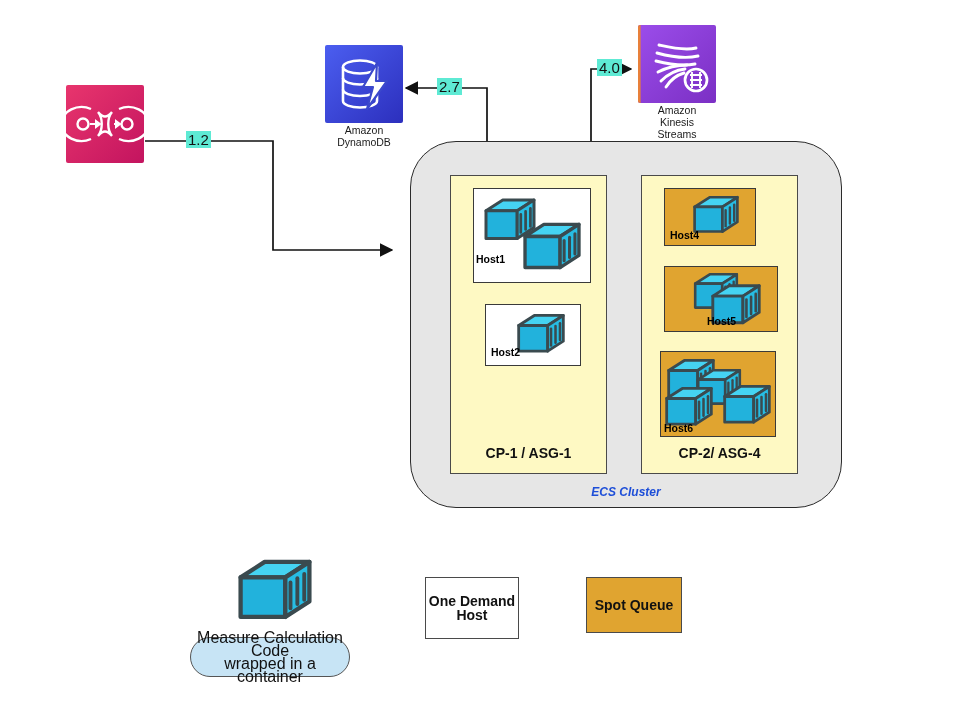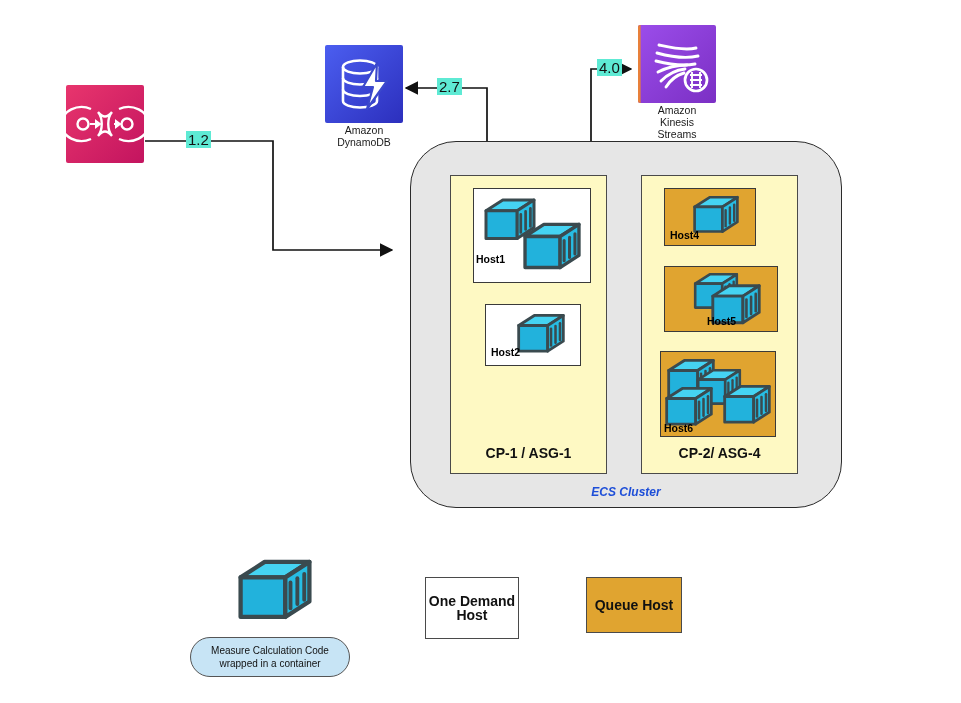--- a/index.html
+++ b/index.html
@@ -111,21 +111,21 @@
 
   .legend-caption {
     position: absolute;
     background: #c7e4f5;
     border: 1.3px solid #555;
     border-radius: 24px;
     display: flex;
     align-items: center;
     justify-content: center;
     text-align: center;
-    font-size: 10px;
+    font-size: 16px;
     line-height: 13px;
     color: #111;
     font-family: "Liberation Sans", sans-serif;
     white-space: pre-line;
   }
 
   svg { display: block; }
 </style>
 </head>
 <body>
@@ -304,15 +304,15 @@
   <svg class="abs" style="left:232px; top:552px;" width="86" height="80" viewBox="0 0 100 86">
       <use href="#containerGlyph"></use>
     </svg>
 
   <div class="legend-caption" style="left:190px; top:637px; width:158px; height:38px;">Measure Calculation Code
 wrapped in a container</div>
 
   <div class="legend-box ondemand" style="left:425px; top:577px; width:94px; height:62px;">One Demand
 Host</div>
 
-  <div class="legend-box spot" style="left:586px; top:577px; width:96px; height:56px;">Queue Host</div>
+  <div class="legend-box spot" style="left:586px; top:577px; width:96px; height:56px;">Spot Queue</div>
 
 </div>
 
 </body></html>

